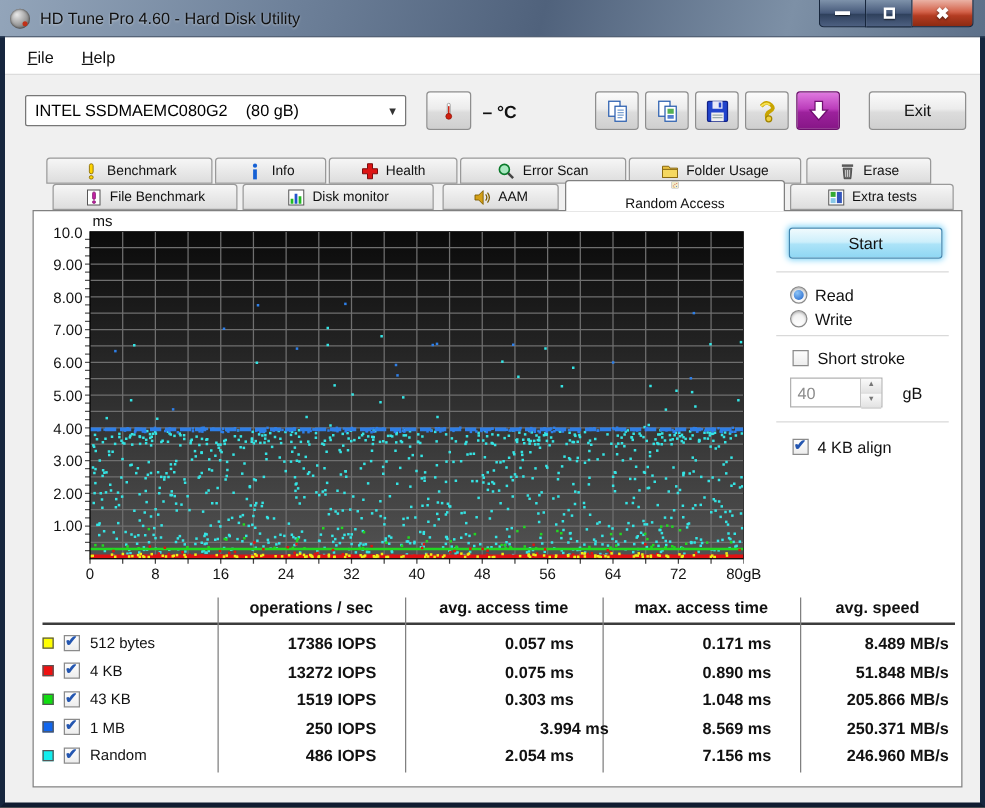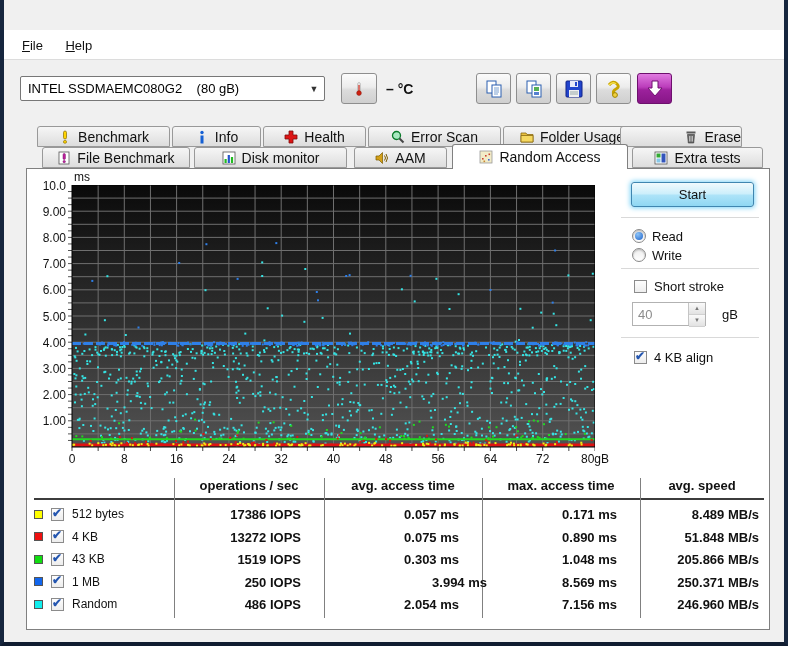--- a/index.html
+++ b/index.html
@@ -47,21 +47,21 @@
   #btn-copy   { left:472px; top:12px; width:35px; height:31px; }
   #btn-copyimg{ left:512px; top:12px; width:35px; height:31px; }
   #btn-save   { left:552px; top:12px; width:35px; height:31px; }
   #btn-tools  { left:592px; top:12px; width:35px; height:31px; }
   #btn-screenshot { left:633px; top:12px; width:35px; height:31px;
     background:linear-gradient(#e07ae0,#bb3dbb 45%,#9c219c 55%,#871687); border:1px solid #6d106d; }
   #btn-exit { left:691px; top:12px; width:78px; height:31px; font-size:13px; color:#111; }
   
   .tab { position:absolute; height:21px; background:linear-gradient(#f6f6f6,#dddddd);
     border:1px solid #999; border-radius:3px 3px 0 0; display:flex; align-items:center; justify-content:center;
-    gap:6px; font-size:14px; color:#111; z-index:2; }
+    gap:6px; font-size:11px; color:#111; z-index:2; }
   .tab.active { background:#fff; height:25px; border-color:#808080; border-bottom:none; z-index:4; }
   .ticon { width:14px; height:14px; display:inline-block; }
   
   #panel { left:22px; top:168px; width:744px; height:462px; background:#fff; border:1px solid #808080; z-index:1; }
   
   #ms-unit { left:70px; top:170px; font-size:12px; color:#111; z-index:2; }
   .ylab { position:absolute; width:36px; text-align:right; font-size:12px; color:#111; z-index:2; }
   .xlab { position:absolute; width:52px; text-align:center; font-size:12px; color:#111; z-index:2; }
   #plot { z-index:2; }
   
@@ -93,20 +93,35 @@
   .cell-label { position:absolute; left:0; display:flex; align-items:center; gap:8px; }
   .swatch { width:9px; height:9px; border:1px solid #555; }
   .tval { position:absolute; font-size:13px; font-weight:bold; color:#111; text-align:right; }
   .row-name { font-size:12px; color:#111; }
 </style>
 </head>
 <body>
 
 <div id="window">
 
+  <div id="titlebar" class="abs">
+    <div id="app-icon" class="abs"></div>
+    <div id="title-text" class="abs">HD Tune Pro 4.60 - Hard Disk Utility</div>
+    <div id="win-buttons" class="abs">
+      <div class="winbtn min">
+          <div class="glyph-min"></div>
+        </div>
+      <div class="winbtn max">
+          <div class="glyph-max"></div>
+        </div>
+      <div class="winbtn close">
+          <div class="glyph-close">✖</div>
+        </div>
+    </div>
+  </div>
 
   <div id="menubar" class="abs">
     <span class="menu-item">File</span>
     <span class="menu-item">Help</span>
   </div>
 
   <div id="toolbar" class="abs">
     <div id="drive-select" class="abs">
       <span class="combo-text">INTEL SSDMAEMC080G2    (80 gB)</span>
       <span class="combo-arrow">▼</span>
@@ -149,20 +164,21 @@
         <path d="M5 6 Q9 1 13 5 Q16 8 12 10 Q8 12 10 16" fill="none" stroke="#c8a400" stroke-width="3"></path>
         <path d="M5 6 Q9 2 12 5" fill="none" stroke="#f5e050" stroke-width="1.5"></path>
         <circle cx="11" cy="16" r="2.4" fill="#f0d040" stroke="#a08400"></circle>
       </svg>
     </div>
     <div id="btn-screenshot" class="abs toolbtn">
       <svg width="20" height="20" viewBox="0 0 20 20">
         <polygon points="10,17 3,9 7,9 7,2 13,2 13,9 17,9" fill="#fff" stroke="#701070"></polygon>
       </svg>
     </div>
+    <div id="btn-exit" class="abs toolbtn">Exit</div>
   </div>
 
   <div class="tab" style="left:33px; top:126px; width:133px;">
     <svg class="ticon" viewBox="0 0 14 14">
         <rect x="5.5" y="1" width="3" height="8" rx="1.5" fill="#ffd400" stroke="#8a6d00" stroke-width=".7"></rect>
         <rect x="5.5" y="10.5" width="3" height="2.7" rx="1.2" fill="#ffd400" stroke="#8a6d00" stroke-width=".7"></rect>
       </svg>
     <span>Benchmark</span>
   </div>
   <div class="tab" style="left:168px; top:126px; width:89px;">
@@ -185,21 +201,21 @@
       </svg>
     <span>Error Scan</span>
   </div>
   <div class="tab" style="left:499px; top:126px; width:138px;">
     <svg class="ticon" viewBox="0 0 14 14">
         <path d="M1 3h5l1 1.5h6V12H1z" fill="#e8c040" stroke="#8a6a10" stroke-width=".8"></path>
         <path d="M1 5.5h12V12H1z" fill="#f5d860" stroke="#8a6a10" stroke-width=".8"></path>
       </svg>
     <span>Folder Usage</span>
   </div>
-  <div class="tab" style="left:616px; top:126px; width:122px;justify-content:flex-end;">
+  <div class="tab" style="left:641px; top:126px; width:100px;">
     <svg class="ticon" viewBox="0 0 14 14">
         <rect x="2.5" y="1.5" width="9" height="2" fill="#5a5a5a"></rect>
         <path d="M3.5 4.5h7l-.8 8.5H4.3z" fill="#6a6a6a" stroke="#333" stroke-width=".6"></path>
         <path d="M5.5 6v5.5M7 6v5.5M8.5 6v5.5" stroke="#cfcfcf" stroke-width=".8"></path>
       </svg>
     <span>Erase</span>
   </div>
 
   <div class="tab" style="left:38px; top:147px; width:148px;">
     <svg class="ticon" viewBox="0 0 14 14">
@@ -218,21 +234,21 @@
       </svg>
     <span>Disk monitor</span>
   </div>
   <div class="tab" style="left:350px; top:147px; width:93px;">
     <svg class="ticon" viewBox="0 0 14 14">
         <polygon points="1,5 4,5 7.5,1.5 7.5,12.5 4,9 1,9" fill="#d4a017" stroke="#7a5a00" stroke-width=".7"></polygon>
         <path d="M9.5 4.5q2 2.5 0 5M11 3q3 4 0 8" fill="none" stroke="#7a5a00" stroke-width="1"></path>
       </svg>
     <span>AAM</span>
   </div>
-  <div class="tab active" style="left:448px; top:144px; width:176px;">
+  <div class="tab active" style="left:448px; top:144px; width:176px;flex-direction:column;">
     <svg class="ticon" viewBox="0 0 14 14">
         <rect x="1" y="1" width="12" height="12" fill="#f2ecc8" stroke="#999" stroke-width=".8"></rect>
         <rect x="3" y="8" width="1.6" height="1.6" fill="#cc4433"></rect>
         <rect x="6" y="5" width="1.6" height="1.6" fill="#cc4433"></rect>
         <rect x="9" y="9" width="1.6" height="1.6" fill="#4466cc"></rect>
         <rect x="4.5" y="10.5" width="1.6" height="1.6" fill="#cc8833"></rect>
         <rect x="9.5" y="3.5" width="1.6" height="1.6" fill="#cc4433"></rect>
       </svg>
     <span>Random Access</span>
   </div>

